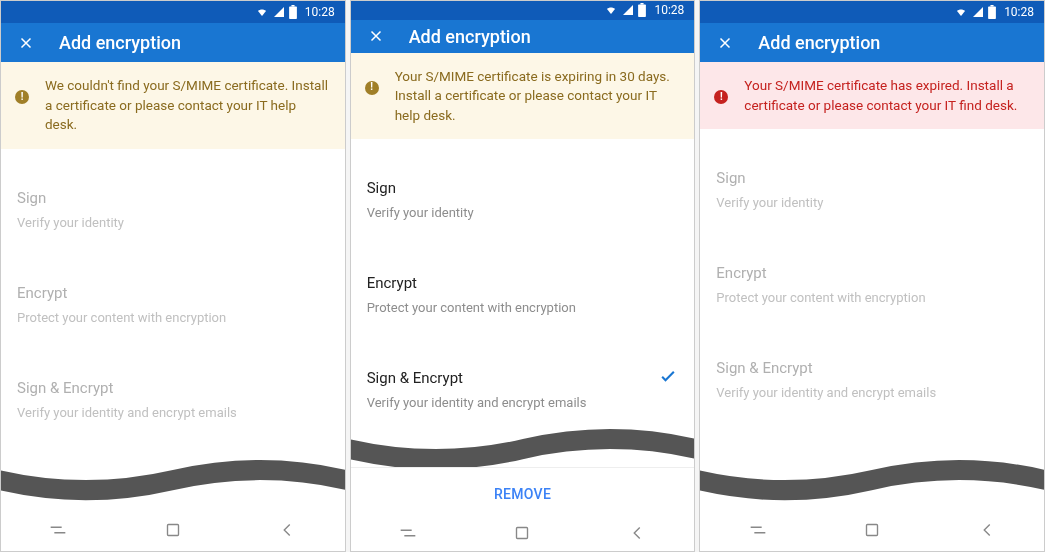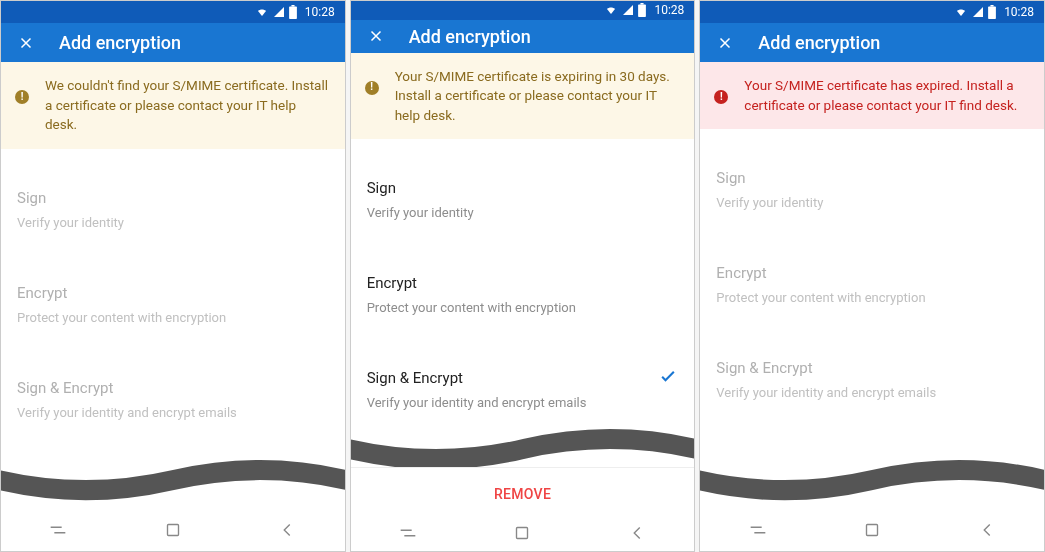--- a/index.html
+++ b/index.html
@@ -19,21 +19,21 @@
 .option { padding: 12px 16px 14px; border-bottom: none; display: flex; align-items: center; justify-content: space-between; cursor: pointer; }
 .option-text { flex: 1; }
 .option-title { font-size: 15px; margin-bottom: 2px; margin-top: 28px; }
 .option-sub { font-size: 13px; color: #8d8d8d; margin-top: 8px; }
 .option.disabled .option-title { color: #b0b0b0; }
 .option.disabled .option-sub { color: #c0c0c0; }
 .option.enabled .option-title { color: #222; }
 .check-icon { color: #1976d2; width: 20px; height: 20px; }
 .wave-gap { height: 50px; position: relative; overflow: hidden; background: #fff; }
 .wave-gap svg { position: absolute; left: -2px; right: -2px; width: calc(100% + 4px); }
-.remove-row { text-align: center; padding: 18px 0 10px; color: #ef4444; font-weight: 500; font-size: 14px; letter-spacing: 0.3px; border-top: 1px solid #eee; cursor: pointer; }
+.remove-row { text-align: center; padding: 18px 0 10px; color: #3b82f6; font-weight: 500; font-size: 14px; letter-spacing: 0.3px; border-top: 1px solid #eee; cursor: pointer; }
 .nav-bar { height: 42px; display: flex; justify-content: space-around; align-items: center; border-top: none; margin-top: 4px; }
 .nav-icon { width: 22px; height: 22px; color: #666; }
 .flex-spacer { flex: 1; }
 </style>
 </head>
 <body>
 
 <div class="phone">
   <div class="status-bar">
     <svg width="14" height="12" viewBox="0 0 24 24" fill="#fff">

